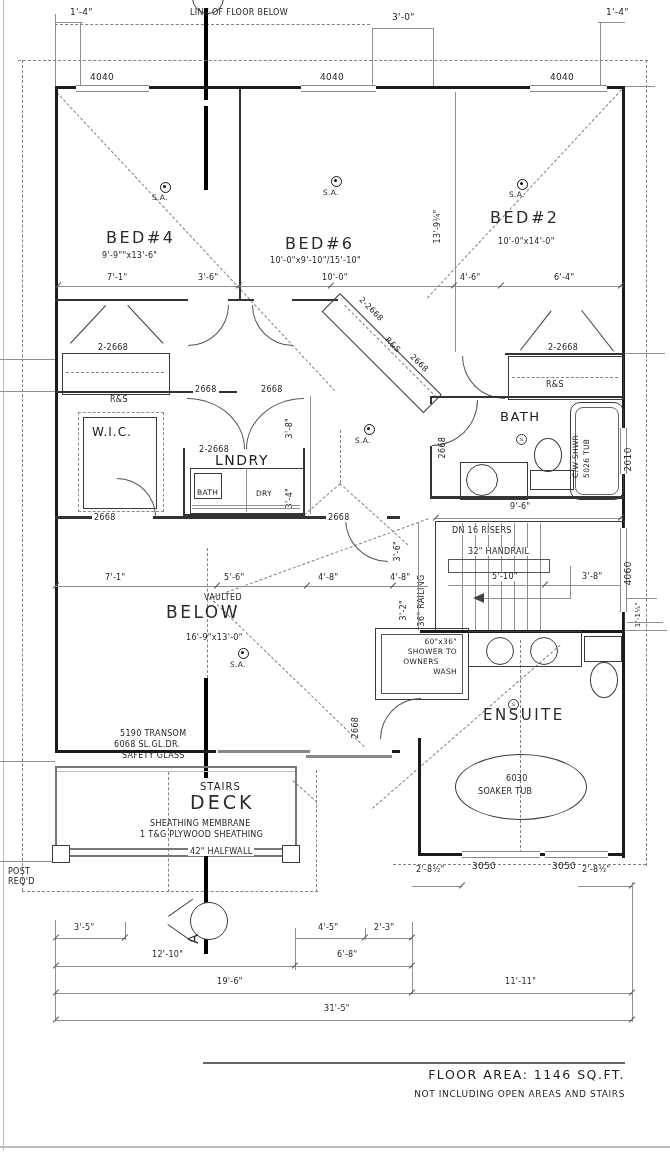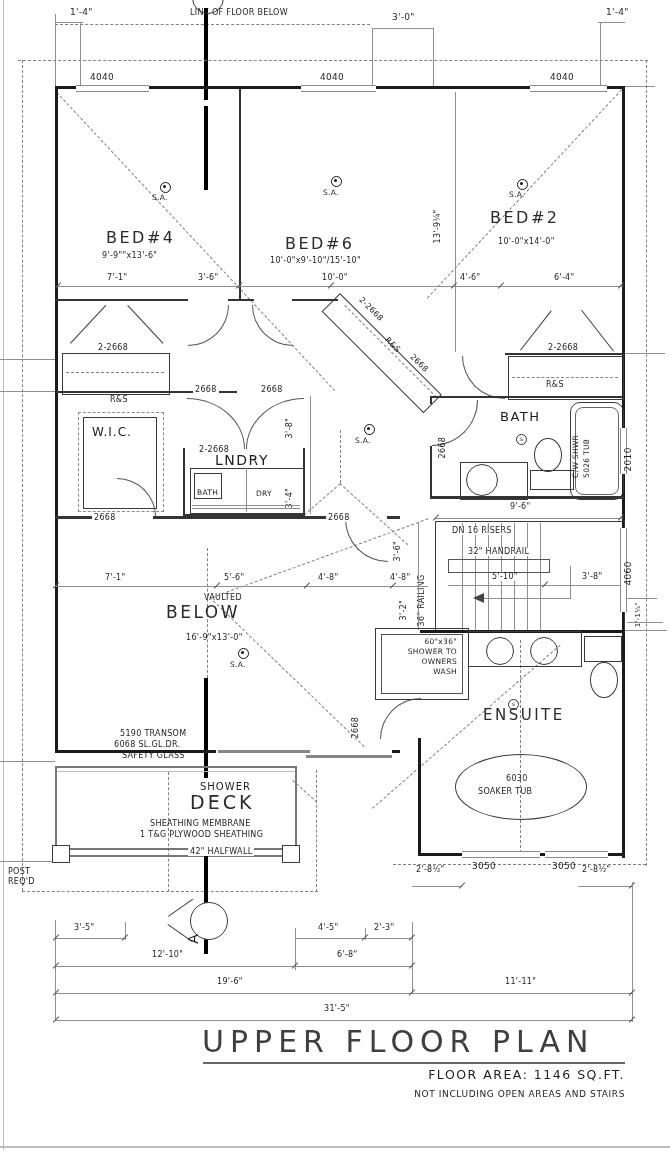--- a/index.html
+++ b/index.html
@@ -280,21 +280,21 @@
 
   <div class="wall" style="left:420px;top:630px;width:205px;height:3px"></div>
   <div class="wall" style="left:418px;top:738px;width:3px;height:118px"></div>
   <div class="arc" style="left:380px;top:698px;width:40px;height:40px;border-radius:100% 0 0 0;border-bottom:none;border-right:none"></div>
   <span class="lbl rot sm" style="left:360px;top:730px">2668</span>
 
   <div class="box" style="left:375px;top:628px;width:92px;height:70px;border-width:1.6px"></div>
   <div class="box" style="left:381px;top:634px;width:80px;height:58px;border-width:1px;border-color:#555"></div>
   <span class="lbl xs" style="left:385px;top:638px;width:72px;text-align:right">60"x36"</span>
   <span class="lbl xs" style="left:385px;top:648px;width:72px;text-align:right">SHOWER TO</span>
-  <span class="lbl xs" style="left:385px;top:658px;width:72px;text-align:right">OWNERS</span>
+  <span class="lbl xs" style="left:385px;top:658px;width:72px;text-align:center">OWNERS</span>
   <span class="lbl xs" style="left:385px;top:668px;width:72px;text-align:right">WASH</span>
 
   <div class="box" style="left:468px;top:631px;width:112px;height:34px;border-width:1px"></div>
   <div class="box" style="left:486px;top:637px;width:26px;height:26px;border-radius:50%;border-width:1px"></div>
   <div class="box" style="left:530px;top:637px;width:26px;height:26px;border-radius:50%;border-width:1px"></div>
   <div class="box" style="left:584px;top:636px;width:36px;height:24px;border-width:1px"></div>
   <div class="box" style="left:590px;top:662px;width:26px;height:34px;border-radius:50%;border-width:1px"></div>
   <div class="fan" style="left:508px;top:699px">s</div>
   <span class="lbl room" style="left:483px;top:708px;font-size:15px">ENSUITE</span>
   <div class="box" style="left:455px;top:754px;width:130px;height:64px;border-radius:50%;border-width:1px"></div>
@@ -313,21 +313,21 @@
   <div class="tk" style="left:458px;top:885px"></div>
   <div class="tk" style="left:628px;top:885px"></div>
 
   <div class="ln" style="left:55px;top:766px;width:242px;height:2px;background:#777"></div>
   <div class="lt" style="left:55px;top:771px;width:242px;height:1px"></div>
   <div class="ln" style="left:295px;top:766px;width:2px;height:94px;background:#777"></div>
   <div class="ln" style="left:55px;top:766px;width:2px;height:94px;background:#777"></div>
   <div class="dashv" style="left:168px;top:772px;height:120px"></div>
   <div class="dashv" style="left:316px;top:770px;height:122px"></div>
   <div class="dash" style="left:293px;top:780px;width:33px;transform:rotate(42deg);transform-origin:left top"></div>
-  <span class="lbl" style="left:200px;top:782px;font-size:10px;letter-spacing:1px">SHOWER</span>
+  <span class="lbl" style="left:200px;top:782px;font-size:10px;letter-spacing:1px">STAIRS</span>
   <span class="lbl" style="left:190px;top:793px;font-size:19px;letter-spacing:3px;color:#2a2a2a">DECK</span>
   <span class="lbl sm" style="left:150px;top:820px">SHEATHING MEMBRANE</span>
   <span class="lbl sm" style="left:140px;top:831px">1 T&amp;G PLYWOOD SHEATHING</span>
   <div class="ln" style="left:62px;top:848px;width:228px;height:2px;background:#777"></div>
   <div class="ln" style="left:62px;top:855px;width:228px;height:2px;background:#777"></div>
   <div class="box" style="left:52px;top:845px;width:16px;height:16px;background:#fff"></div>
   <div class="box" style="left:282px;top:845px;width:16px;height:16px;background:#fff"></div>
   <span class="lbl sm bg" style="left:188px;top:848px">42" HALFWALL</span>
 
   <span class="lbl sm" style="left:8px;top:868px">POST</span>
@@ -370,18 +370,17 @@
   <span class="lbl sm bg" style="left:503px;top:978px">11'-11"</span>
   <div class="tk" style="left:52px;top:992px"></div>
   <div class="tk" style="left:408px;top:992px"></div>
   <div class="tk" style="left:628px;top:992px"></div>
 
   <div class="ln" style="left:55px;top:1020px;width:577px;height:1px"></div>
   <span class="lbl sm bg" style="left:322px;top:1005px">31'-5"</span>
   <div class="tk" style="left:52px;top:1019px"></div>
   <div class="tk" style="left:628px;top:1019px"></div>
 
-  <span class="title" style="left:202px;top:1024px">UPPER FLOOR PLAN</span>
   <div class="ln" style="left:203px;top:1062px;width:422px;height:2px;background:#666"></div>
   <span class="lbl" style="right:45px;top:1068px;font-size:12.5px;letter-spacing:1.5px;text-align:right">FLOOR AREA: 1146 SQ.FT.</span>
   <span class="lbl" style="right:45px;top:1090px;font-size:9px;letter-spacing:.6px;text-align:right">NOT INCLUDING OPEN AREAS AND STAIRS</span>
 
 </div>
 
 </body></html>

